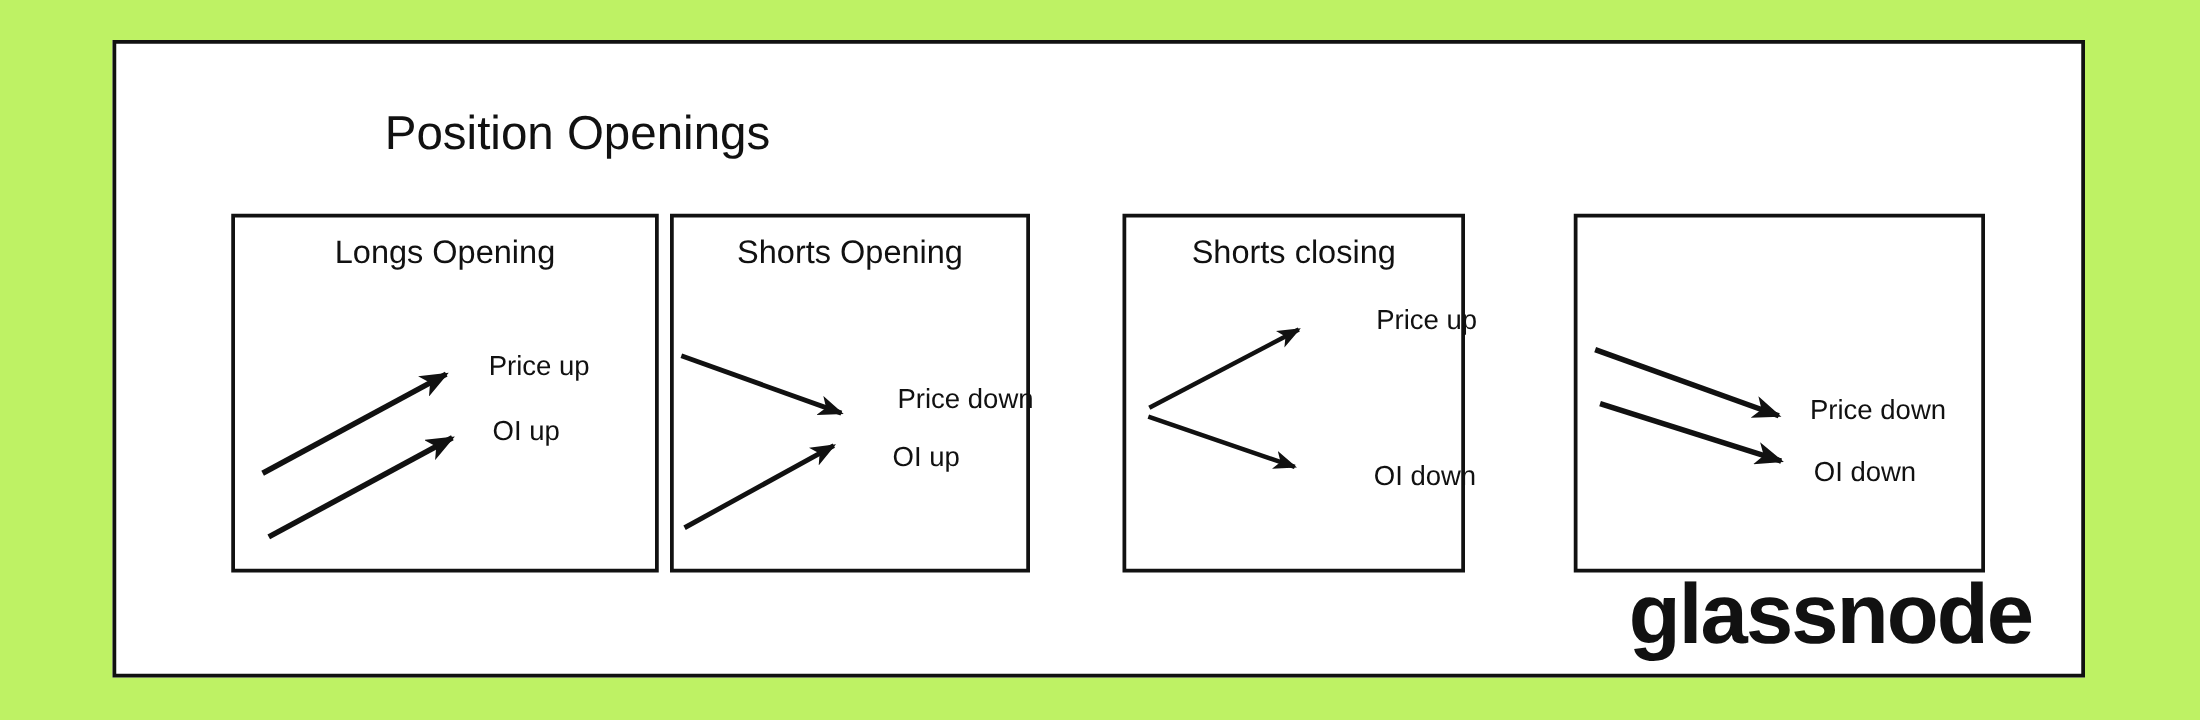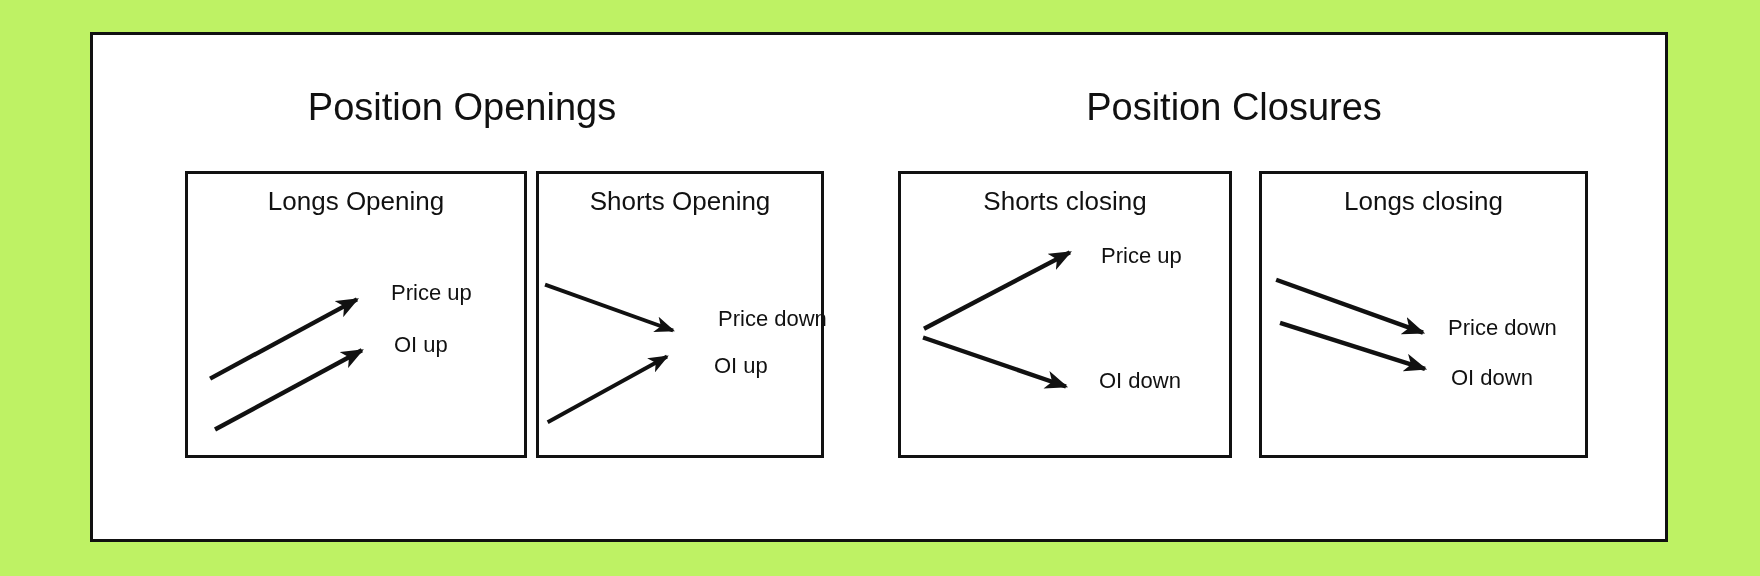--- a/index.html
+++ b/index.html
@@ -40,21 +40,21 @@
   .panel {
     position: absolute;
     top: 171px;
     height: 287px;
     border: 3px solid #111111;
     box-sizing: border-box;
     background: #ffffff;
   }
   .panel.p1 { left: 185px;  width: 342px; }
   .panel.p2 { left: 536px;  width: 288px; }
-  .panel.p3 { left: 898px;  width: 334px; }
+  .panel.p3 { left: 898px;  width: 274px; }
   .panel.p4 { left: 1259px; width: 329px; }
 
   .panel-header {
     position: absolute;
     left: 0;
     right: 0;
     top: 12px;
     text-align: center;
     font-size: 26px;
     white-space: nowrap;
@@ -100,21 +100,20 @@
     <defs>
       <marker id="ah" viewBox="0 0 10 8" markerWidth="5.2" markerHeight="4.2" refX="9" refY="4" orient="auto">
         <path d="M0,0 L10,4 L0,8 L2.6,4 Z" fill="#111111"></path>
       </marker>
     </defs>
   </svg>
 
   <div class="outer-frame"></div>
 
   <div class="section-title openings">Position Openings</div>
-  <div class="section-title closures">Position Closures</div>
 
   <div class="panel p1">
     <div class="panel-header">Longs Opening</div>
     <svg class="arrow-layer" viewBox="0 0 342 287">
       <line class="arrow-line" x1="22" y1="209" x2="172" y2="128" marker-end="url(#ah)"></line>
       <line class="arrow-line" x1="27" y1="261" x2="177" y2="180" marker-end="url(#ah)"></line>
     </svg>
     <div class="arrow-label" style="left:203px; top:119px;">Price up</div>
     <div class="arrow-label" style="left:206px; top:171px;">OI up</div>
   </div>
@@ -133,23 +132,23 @@
     <div class="panel-header">Shorts closing</div>
     <svg class="arrow-layer" viewBox="0 0 334 287">
       <line class="arrow-line" x1="23" y1="158" x2="172" y2="80" marker-end="url(#ah)"></line>
       <line class="arrow-line" x1="22" y1="167" x2="168" y2="217" marker-end="url(#ah)"></line>
     </svg>
     <div class="arrow-label" style="left:200px; top:82px;">Price up</div>
     <div class="arrow-label" style="left:198px; top:207px;">OI down</div>
   </div>
 
   <div class="panel p4">
-    <div class="panel-header">Longs closing</div>
     <svg class="arrow-layer" viewBox="0 0 329 287">
       <line class="arrow-line" x1="14" y1="108" x2="164" y2="162" marker-end="url(#ah)"></line>
       <line class="arrow-line" x1="18" y1="152" x2="166" y2="199" marker-end="url(#ah)"></line>
     </svg>
     <div class="arrow-label" style="left:186px; top:154px;">Price down</div>
     <div class="arrow-label" style="left:189px; top:204px;">OI down</div>
   </div>
 
+  <div class="logo">glassnode</div>
 
 </div>
 
 </body></html>

